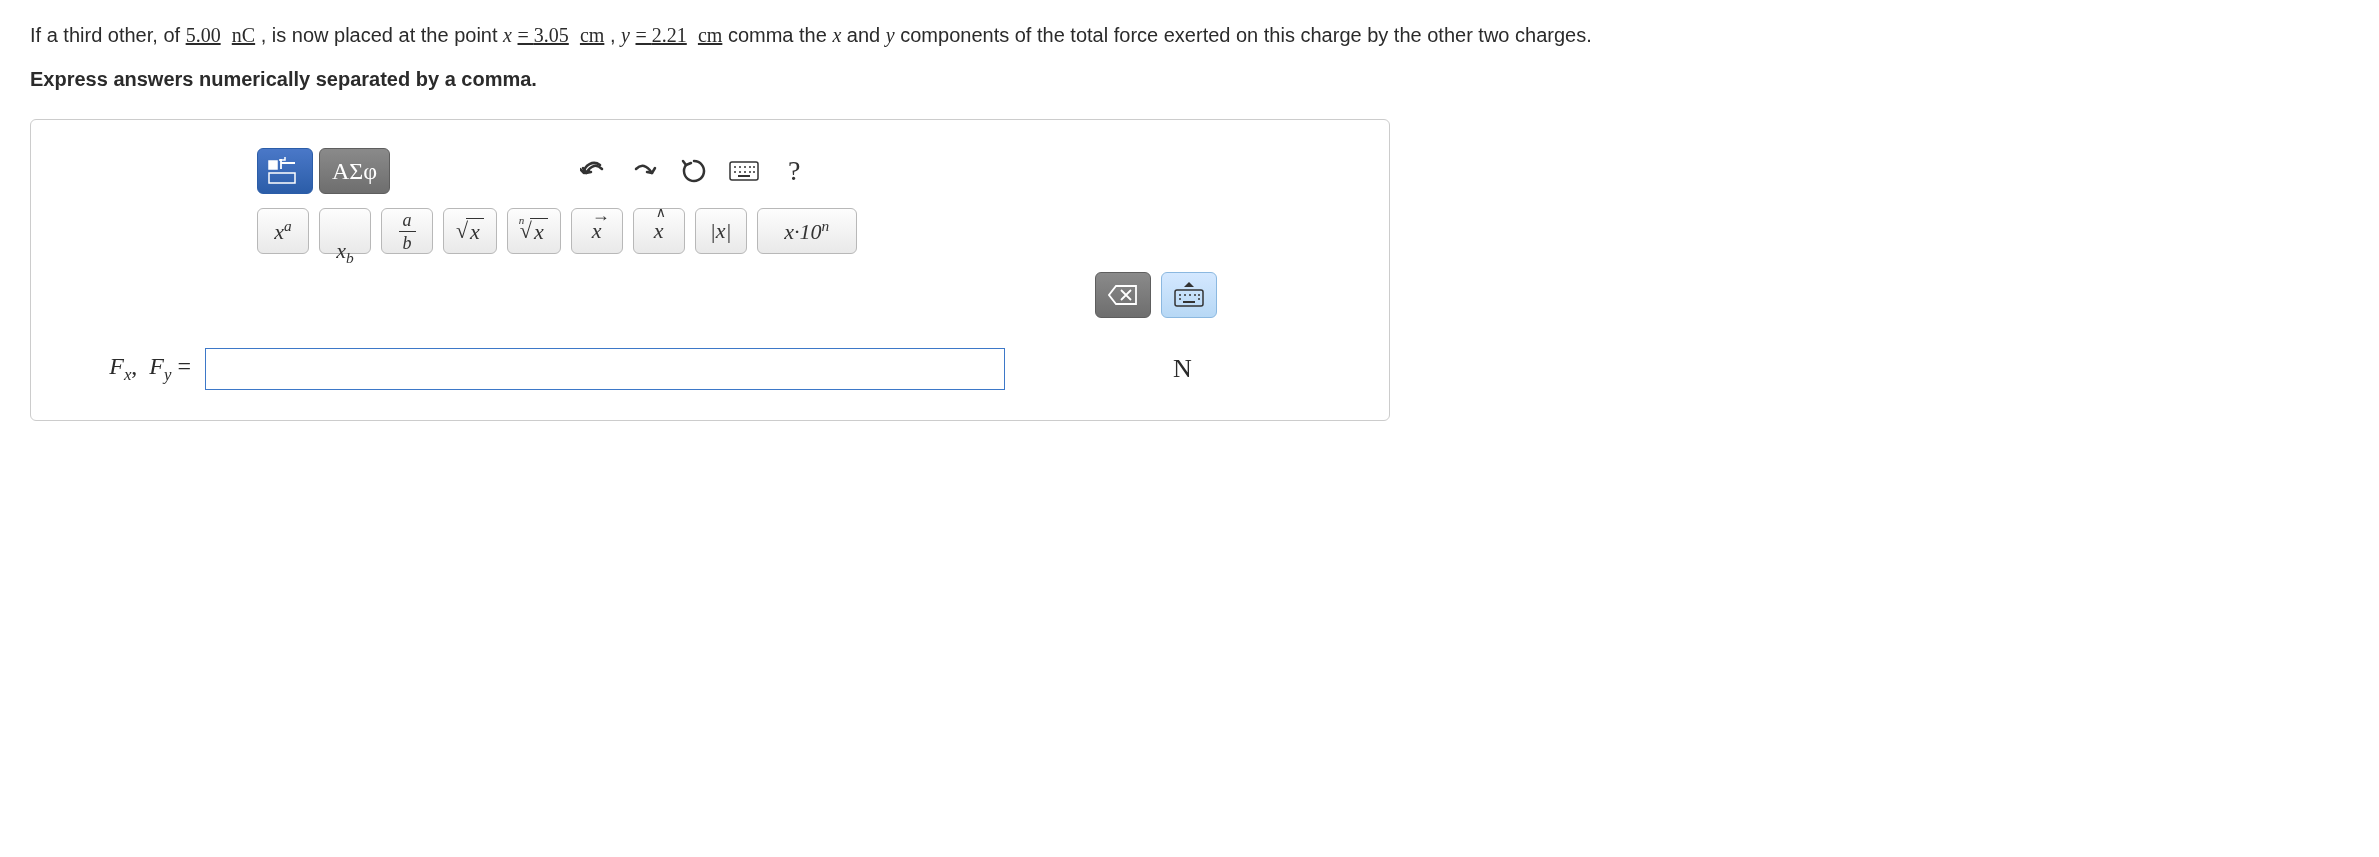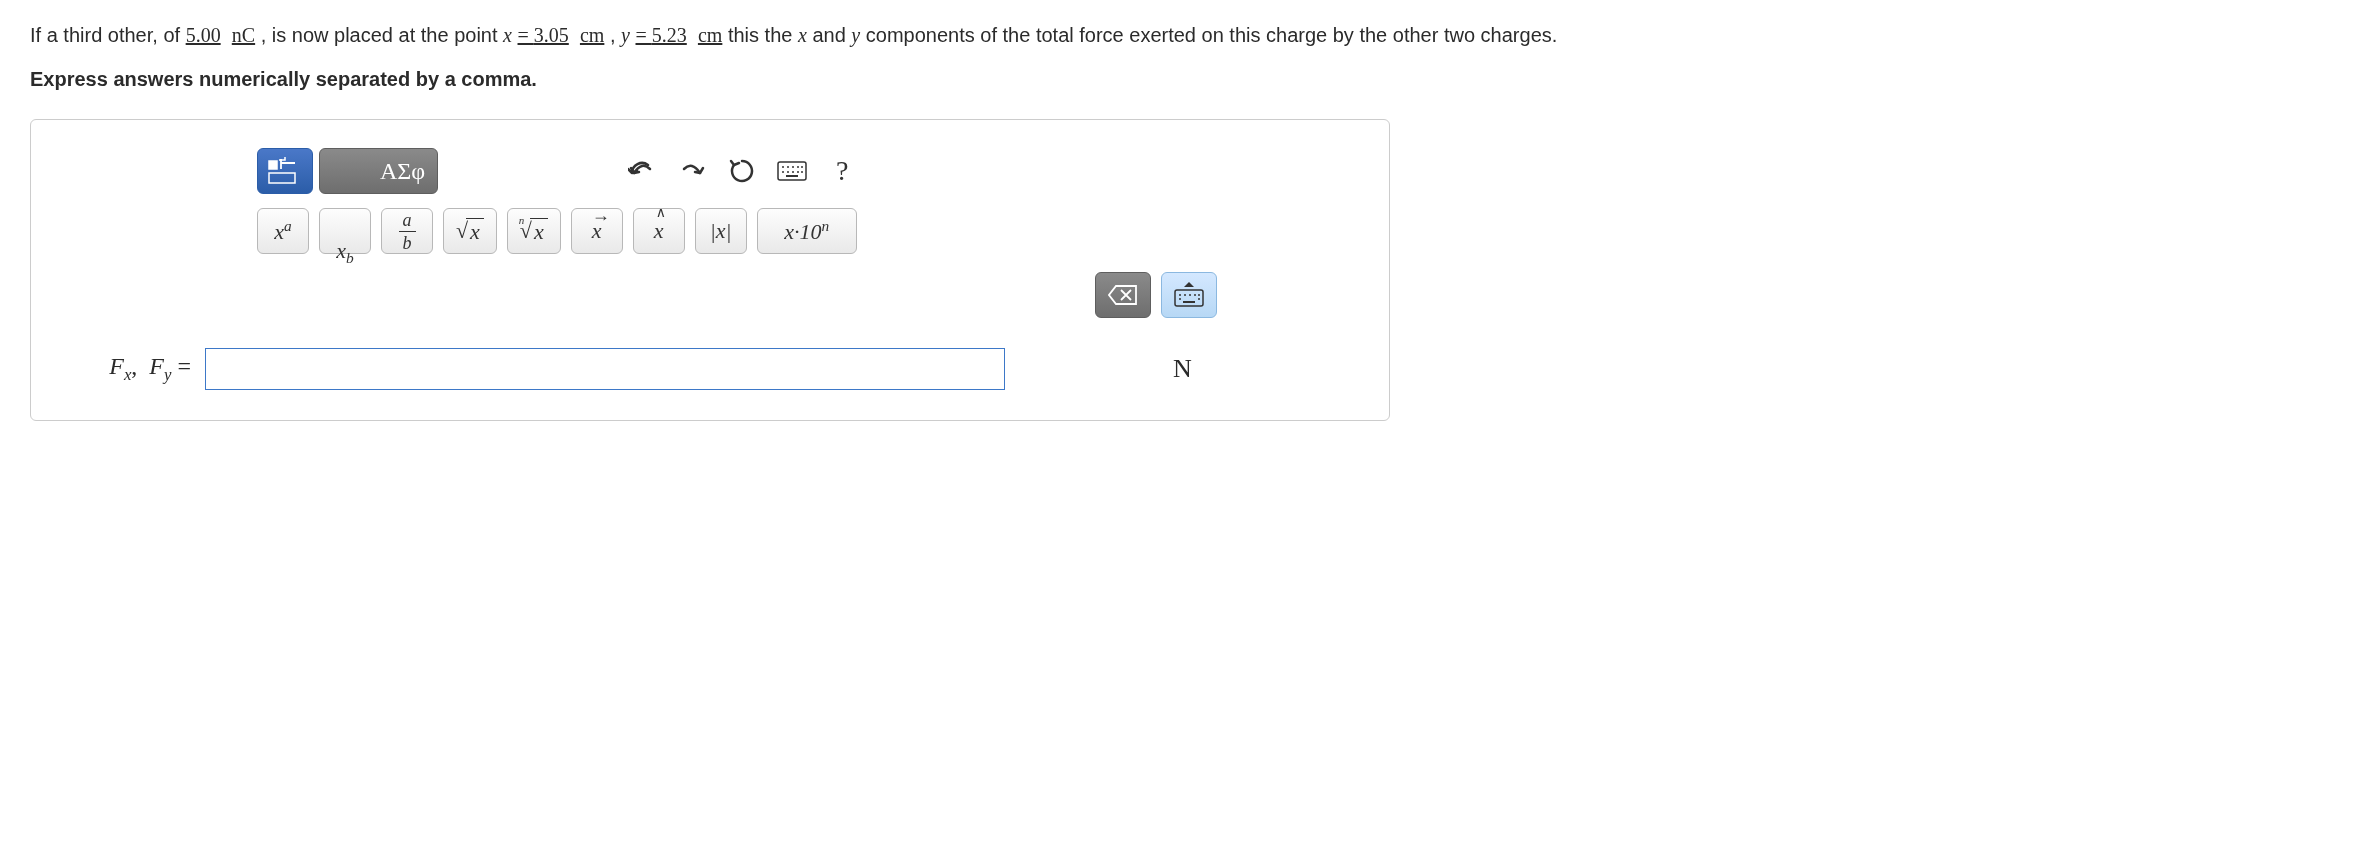--- a/index.html
+++ b/index.html
@@ -148,23 +148,23 @@
   <span class="math-rm">5.00</span>
   <span>&nbsp;</span><span class="math-rm">nC</span>
   <span> , is now placed at the point </span>
   <span class="math">x</span>
   <span class="math-rm"> = </span>
   <span class="math-rm">3.05</span>
   <span>&nbsp;</span><span class="math-rm">cm</span>
   <span> , </span>
   <span class="math">y</span>
   <span class="math-rm"> = </span>
-  <span class="math-rm">5.23</span>
+  <span class="math-rm">2.21</span>
   <span>&nbsp;</span><span class="math-rm">cm</span>
-  <span> this the </span>
+  <span> comma the </span>
   <span class="math">x</span>
   <span> and </span>
   <span class="math">y</span>
   <span> components of the total force exerted on this charge by the other two charges.</span>
 </div>
 
 <div class="instruction">Express answers numerically separated by a comma.</div>
 
 <div class="answer-box">
   <div class="toolbar-area">
@@ -172,21 +172,21 @@
     <div class="topbar">
       <div class="btn primary square">
         <svg width="36" height="28" viewBox="0 0 36 28">
           <rect x="2" y="4" width="8" height="8" fill="#fff" stroke="#fff" stroke-width="1.5"></rect>
           <path d="M14 2 L14 12 M14 6 L28 6" stroke="#fff" stroke-width="1.8" fill="none"></path>
           <path d="M12 3 L18 3 L18 0" stroke="#fff" stroke-width="1.5" fill="none"></path>
           <rect x="2" y="16" width="26" height="10" fill="none" stroke="#fff" stroke-width="1.5"></rect>
         </svg>
       </div>
       <div class="btn dark">
-        <span style="font-family:'Times New Roman',Times,serif;font-size:24px;margin-left:48px;">ΑΣφ</span>
+        <span style="font-family:'Times New Roman',Times,serif;font-size:24px;">ΑΣφ</span>
       </div>
 
       <div class="spacer"></div>
 
       <div class="icon-btn">
         <svg width="28" height="24" viewBox="0 0 28 24">
           <path d="M20 6 A10 10 0 0 0 4 14 M4 14 L0 10 M4 14 L9 12" fill="none" stroke="#333" stroke-width="2.5" stroke-linecap="round"></path>
           <path d="M20 6 L24 9 M20 6 L22 1" fill="none" stroke="#333" stroke-width="2.5" stroke-linecap="round" opacity="0"></path>
           <path d="M6 16 A10 8 0 0 1 22 12 L18 10 M22 12 L20 16" fill="none" stroke="none"></path>
           <path d="M22 10 A 10 8 0 0 0 6 10 M6 10 L10 7 M6 10 L9 14" fill="none" stroke="none"></path>

